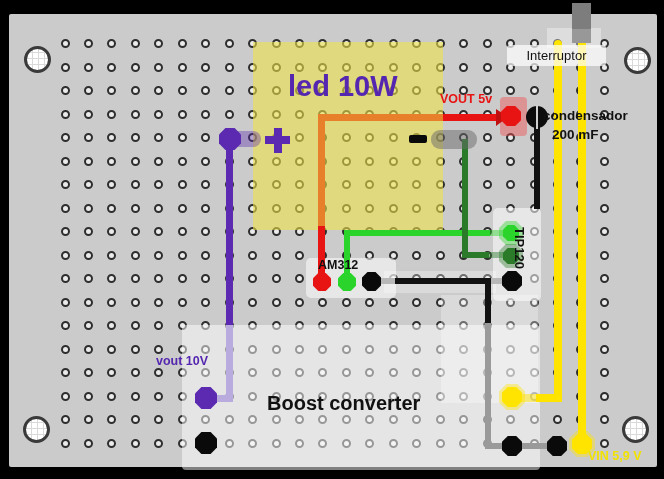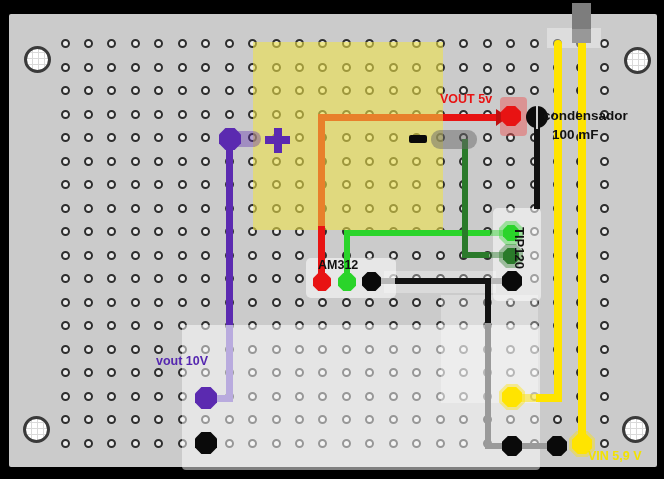--- a/index.html
+++ b/index.html
@@ -540,20 +540,23 @@
   <div class="halo" style="left:499px;top:384px;width:26px;height:26px;background:rgba(255,228,0,0.4);"></div>
   <div class="pad" style="left:502px;top:387px;width:20px;height:20px;background:#ffe400;"></div>
   <div class="halo" style="left:569px;top:431px;width:26px;height:26px;background:rgba(255,228,0,0.4);"></div>
   <div class="pad" style="left:572px;top:434px;width:20px;height:20px;background:#ffe400;"></div>
   <div class="pad" style="left:502px;top:436px;width:20px;height:20px;background:#0a0a0a;"></div>
   <div class="pad" style="left:547px;top:436px;width:20px;height:20px;background:#0a0a0a;"></div>
 
   <div class="pad round" style="left:526px;top:106px;width:22px;height:22px;background:#0d0d0d;"></div>
   <div class="pad" style="left:536px;top:105px;width:2px;height:24px;background:#cfcfcf;clip-path:none;"></div>
 
+  <div class="lbl b" style="left:288px;top:70px;font-size:29px;color:#5527b0;">led 10W</div>
   <div class="lbl b" style="left:440px;top:92px;font-size:12.5px;color:#e81313;">VOUT 5v</div>
+  <div class="lblbox" style="left:507px;top:45px;width:99px;height:21px;font-size:13px;">Interruptor</div>
   <div class="lbl b" style="left:543px;top:108px;font-size:13.5px;">condensador</div>
-  <div class="lbl b" style="left:552px;top:127px;font-size:13.5px;">100 mF</div>
+  <div class="lbl b" style="left:552px;top:127px;font-size:13.5px;">200 mF</div>
   <div class="lbl b" style="left:318px;top:258px;font-size:12.5px;">AM312</div>
   <div class="lbl b" style="left:512px;top:227px;font-size:13px;writing-mode:vertical-rl;">TIP120</div>
+  <div class="lbl b" style="left:267px;top:392px;font-size:20px;">Boost converter</div>
   <div class="lbl b" style="left:156px;top:354px;font-size:12.5px;color:#5527b0;">vout 10V</div>
   <div class="lbl b" style="left:588px;top:449px;font-size:12.5px;color:#f2e200;">VIN 5,9 V</div>
 </div>
 
 </body></html>

